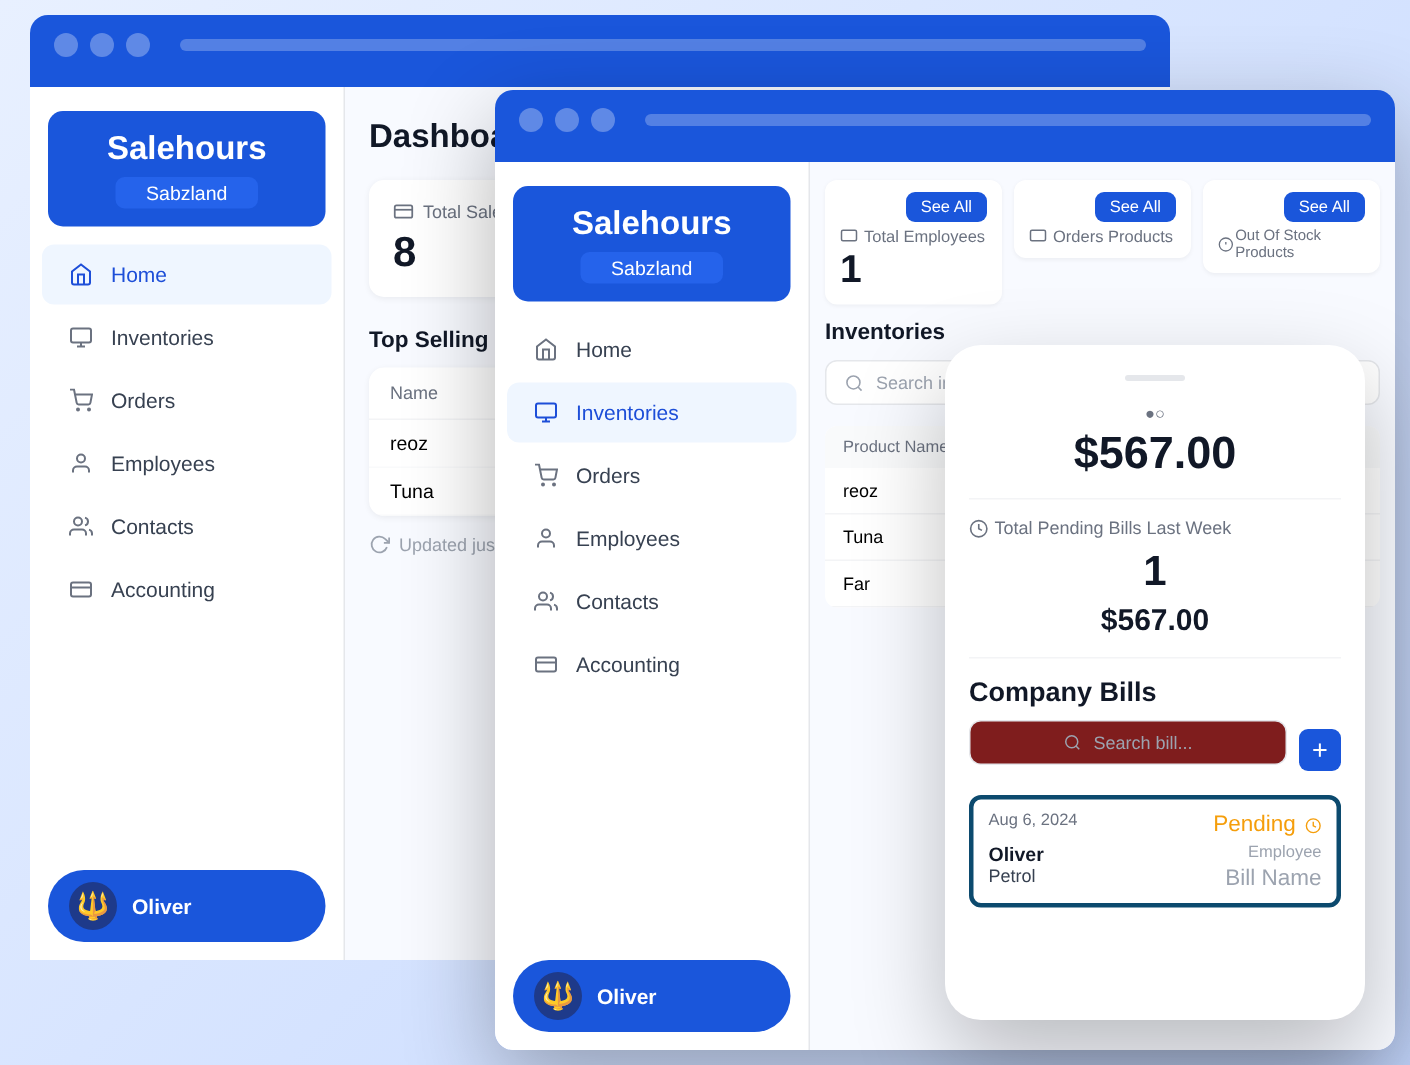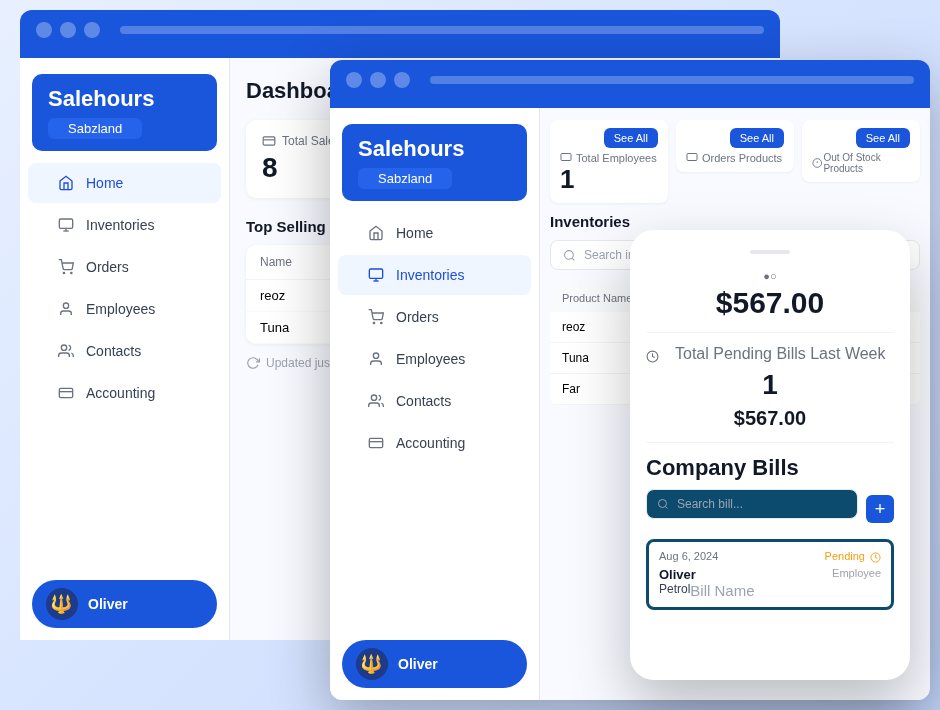--- a/index.html
+++ b/index.html
@@ -91,20 +91,21 @@
       flex-direction: column;
       flex-shrink: 0;
       border-right: 1px solid #e5e7eb;
     }
 
     .sidebar-logo {
       background: #1a56db;
       border-radius: 10px;
       margin: 16px 12px 4px;
       padding: 12px 16px;
+      text-align: center;
     }
     .sidebar-logo-title {
       color: white;
       font-size: 22px;
       font-weight: 800;
     }
     .sidebar-logo-sub {
       background: #2563eb;
       border-radius: 6px;
       color: white;
@@ -115,21 +116,21 @@
     }
 
     .sidebar-nav {
       flex: 1;
       padding: 8px 8px;
     }
     .nav-item {
       display: flex;
       align-items: center;
       gap: 10px;
-      padding: 10px 28px;
+      padding: 10px 16px;
       border-radius: 8px;
       cursor: pointer;
       font-size: 14px;
       color: #374151;
       margin-bottom: 2px;
     }
     .nav-item.active {
       background: #eff6ff;
       color: #1d4ed8;
     }
@@ -323,50 +324,51 @@
       color: #111827;
       text-align: center;
       margin-bottom: 4px;
     }
     .mobile-divider {
       height: 1px;
       background: #f3f4f6;
       margin: 12px 0;
     }
     .mobile-label {
-      font-size: 16px;
+      font-size: 12px;
       color: #6b7280;
       display: flex;
-      align-items: flex-end;
-      gap: 16px;
+      align-items: center;
+      gap: 4px;
     }
     .mobile-count {
       font-size: 28px;
       font-weight: 700;
       color: #111827;
       text-align: center;
       margin: 6px 0;
     }
     .mobile-section-title {
-      font-size: 22px;
+      font-size: 18px;
       font-weight: 700;
       color: #111827;
       margin: 10px 0 8px;
     }
     .mobile-search {
       display: flex;
       align-items: center;
       gap: 8px;
-      background: #0c4a6e;
+      background: #7f1d1d;
       border: 1px solid #e5e7eb;
       border-radius: 8px;
       padding: 7px 10px;
       font-size: 12px;
       color: #9ca3af;
       margin-bottom: 10px;
+      justify-content: center;
     }
     .mobile-add-btn {
       width: 28px;
       height: 28px;
       background: #1a56db;
       border-radius: 6px;
       display: flex;
       align-items: center;
       justify-content: center;
       color: white;
@@ -381,21 +383,21 @@
     }
     .bill-date-row {
       display: flex;
       justify-content: space-between;
       font-size: 11px;
       color: #6b7280;
       margin-bottom: 4px;
     }
     .bill-pending {
       color: #f59e0b;
-      font-size: 11px;
+      font-size: 15px;
       padding-left: 26px;
     }
     .bill-employee {
       color: #9ca3af;
       font-size: 11px;
       text-align: left;
     }
     .bill-ref {
       color: #9ca3af;
       font-size: 11px;
@@ -755,18 +757,18 @@
         <svg width="11" height="11" viewBox="0 0 24 24" fill="none" stroke="#f59e0b" stroke-width="2" style="margin-left:2px;">
             <circle cx="12" cy="12" r="10"></circle>
             <polyline points="12,6 12,12 16,14"></polyline>
           </svg>
       </span>
     </div>
     <div style="display:flex; justify-content:space-between;">
       <span style="font-size:13px;font-weight:600;color:#111827;">Oliver</span>
       <span class="bill-employee">Employee</span>
     </div>
-    <div style="display:flex; ">
+    <div style="display:flex; justify-content:space-between;">
       <span style="font-size:12px;color:#374151;">Petrol</span>
       <span class="bill-prod">Bill Name</span>
     </div>
   </div>
 </div>
 
 </body></html>

